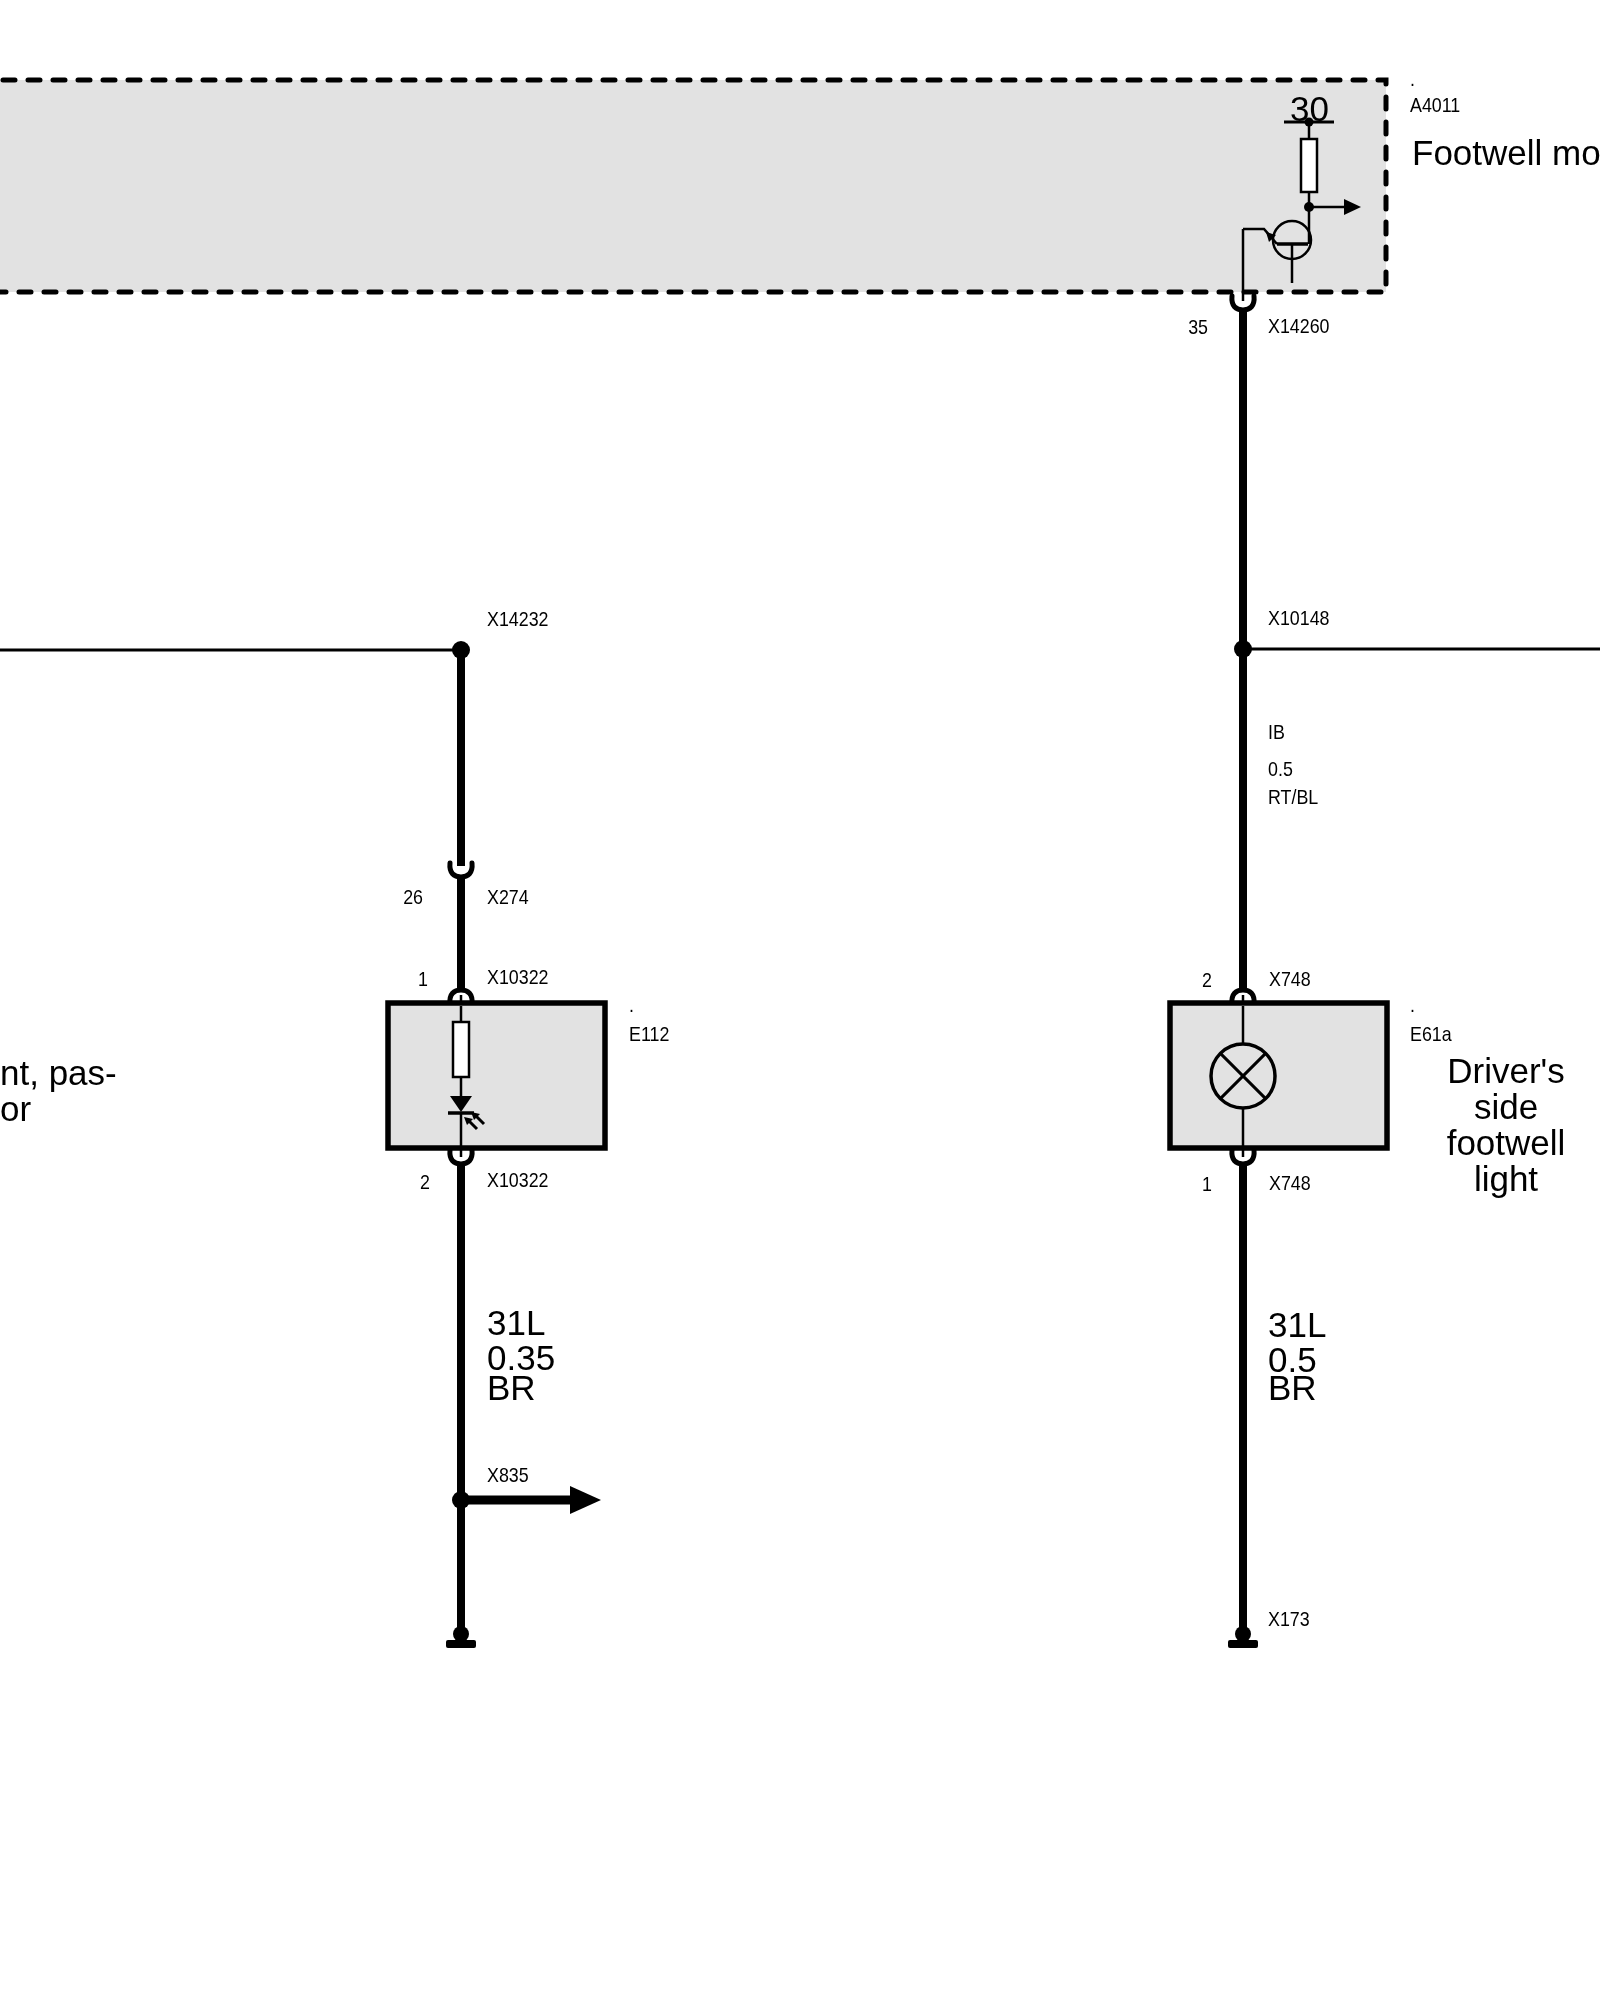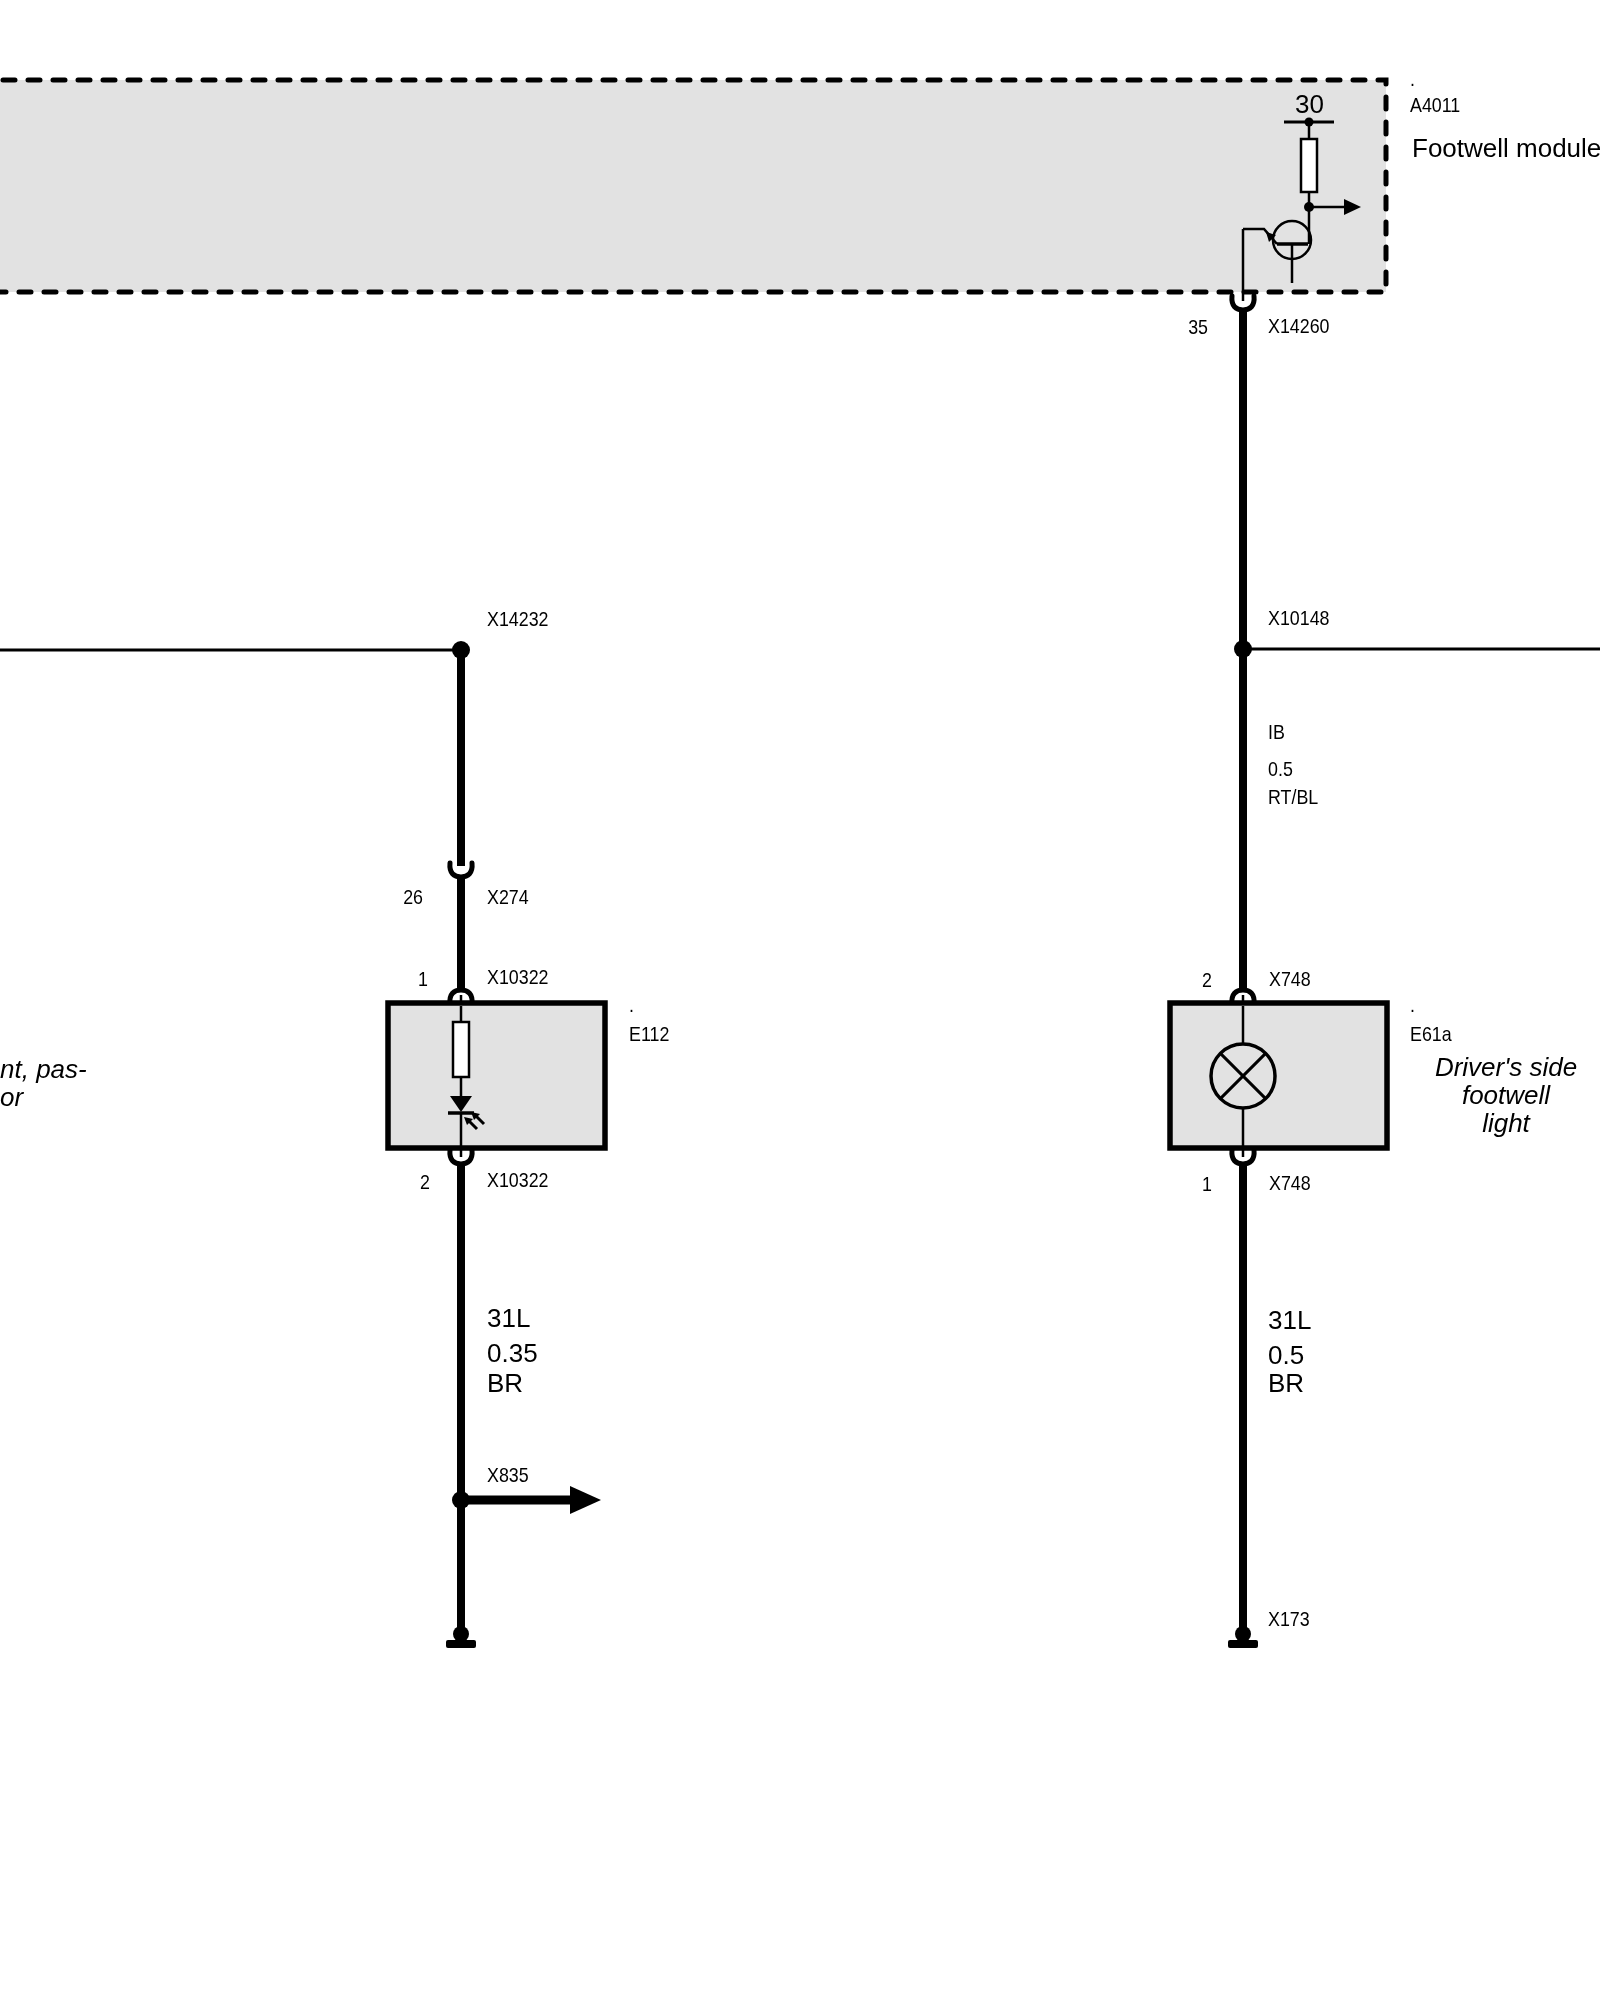--- a/index.html
+++ b/index.html
@@ -8,23 +8,23 @@
     background: #ffffff;
     overflow: hidden;
     font-family: "Liberation Sans", sans-serif;
     color: #000;
   }
   .canvas { position: relative; width: 1600px; height: 2000px; overflow: hidden; }
   svg.linework { position: absolute; left: 0; top: 0; }
   .lbl { position: absolute; white-space: nowrap; color: #000; }
   .sm  { font-size: 21px; line-height: 1; transform: scaleX(0.85); transform-origin: 0 0; }
   .sm.r { text-align: right; width: 40px; transform-origin: 100% 0; }
-  .lg  { font-size: 26px; line-height: 1; }
+  .lg  { font-size: 35px; line-height: 1; }
   .lg.c { text-align: center; }
-  .multi { white-space: pre-line; line-height: 28px; font-style: italic; }
+  .multi { white-space: pre-line; line-height: 36px; }
 </style>
 </head>
 <body>
 
 <div class="canvas">
 
   <svg class="linework" width="1600" height="2000" viewBox="0 0 1600 2000">
 
     <g>
       <rect x="-22" y="80" width="1408" height="212" fill="#e2e2e2" stroke="#000" stroke-width="5" stroke-dasharray="12 13" stroke-linecap="round"></rect>

